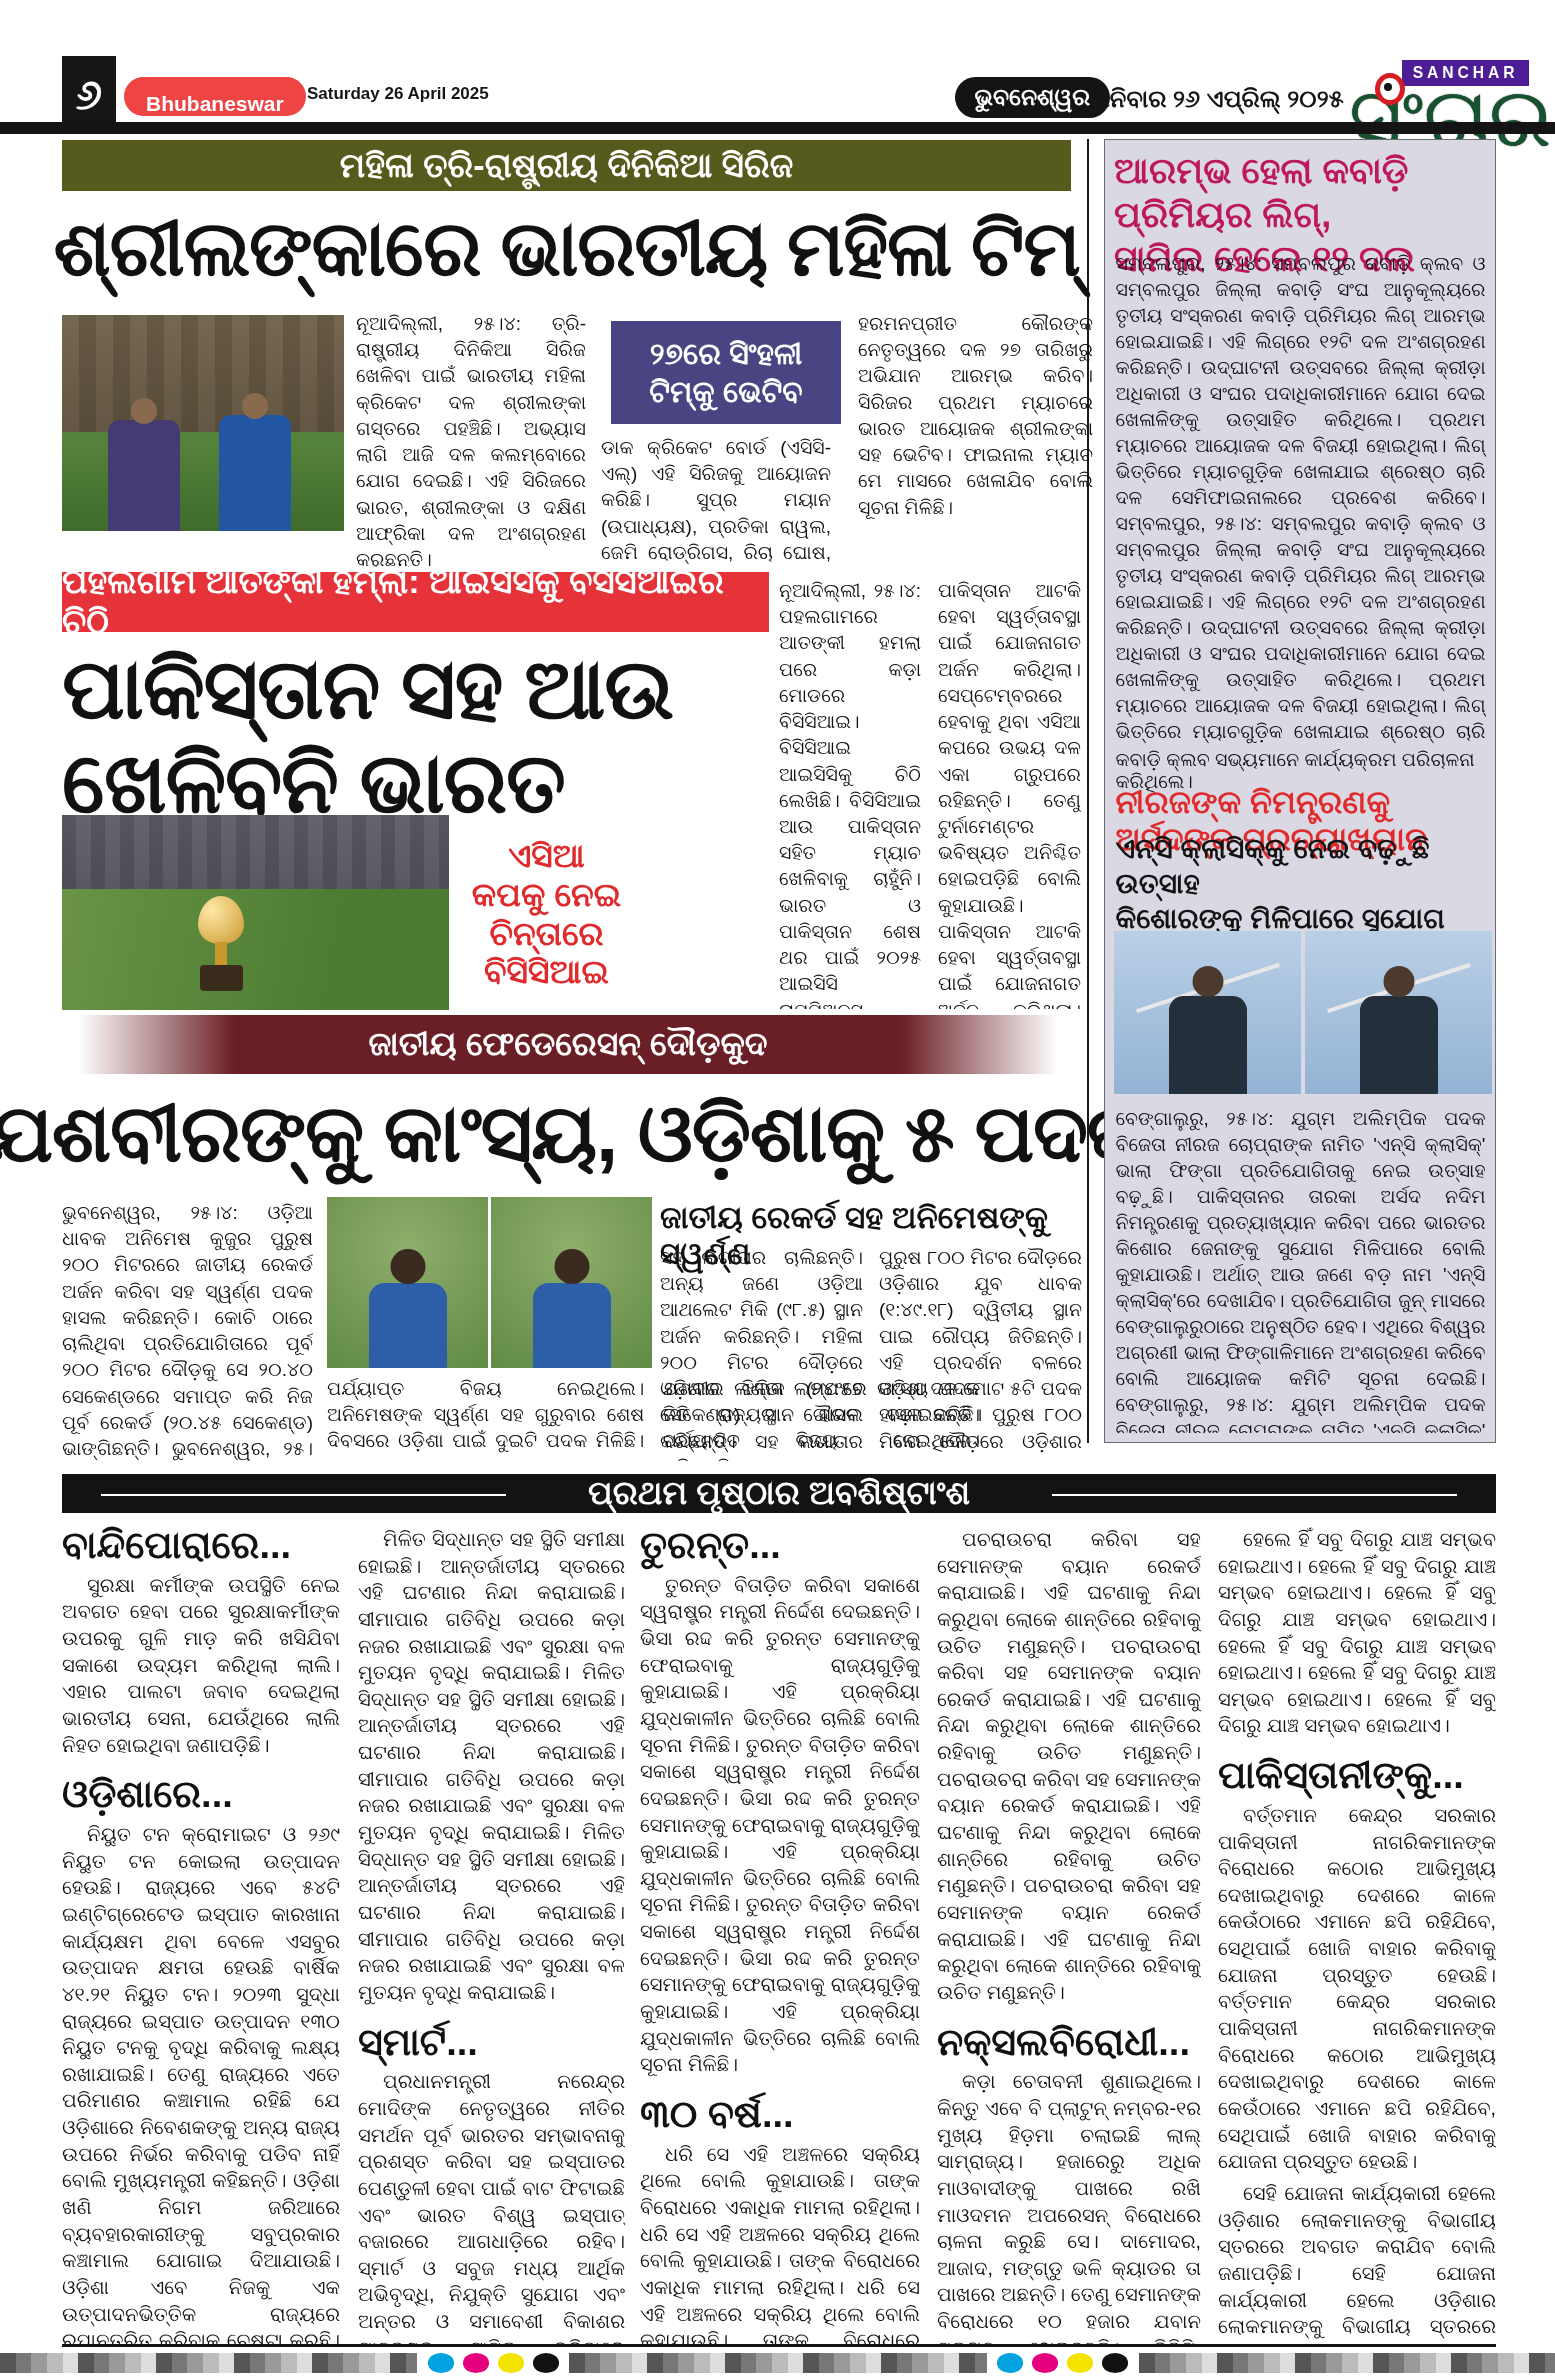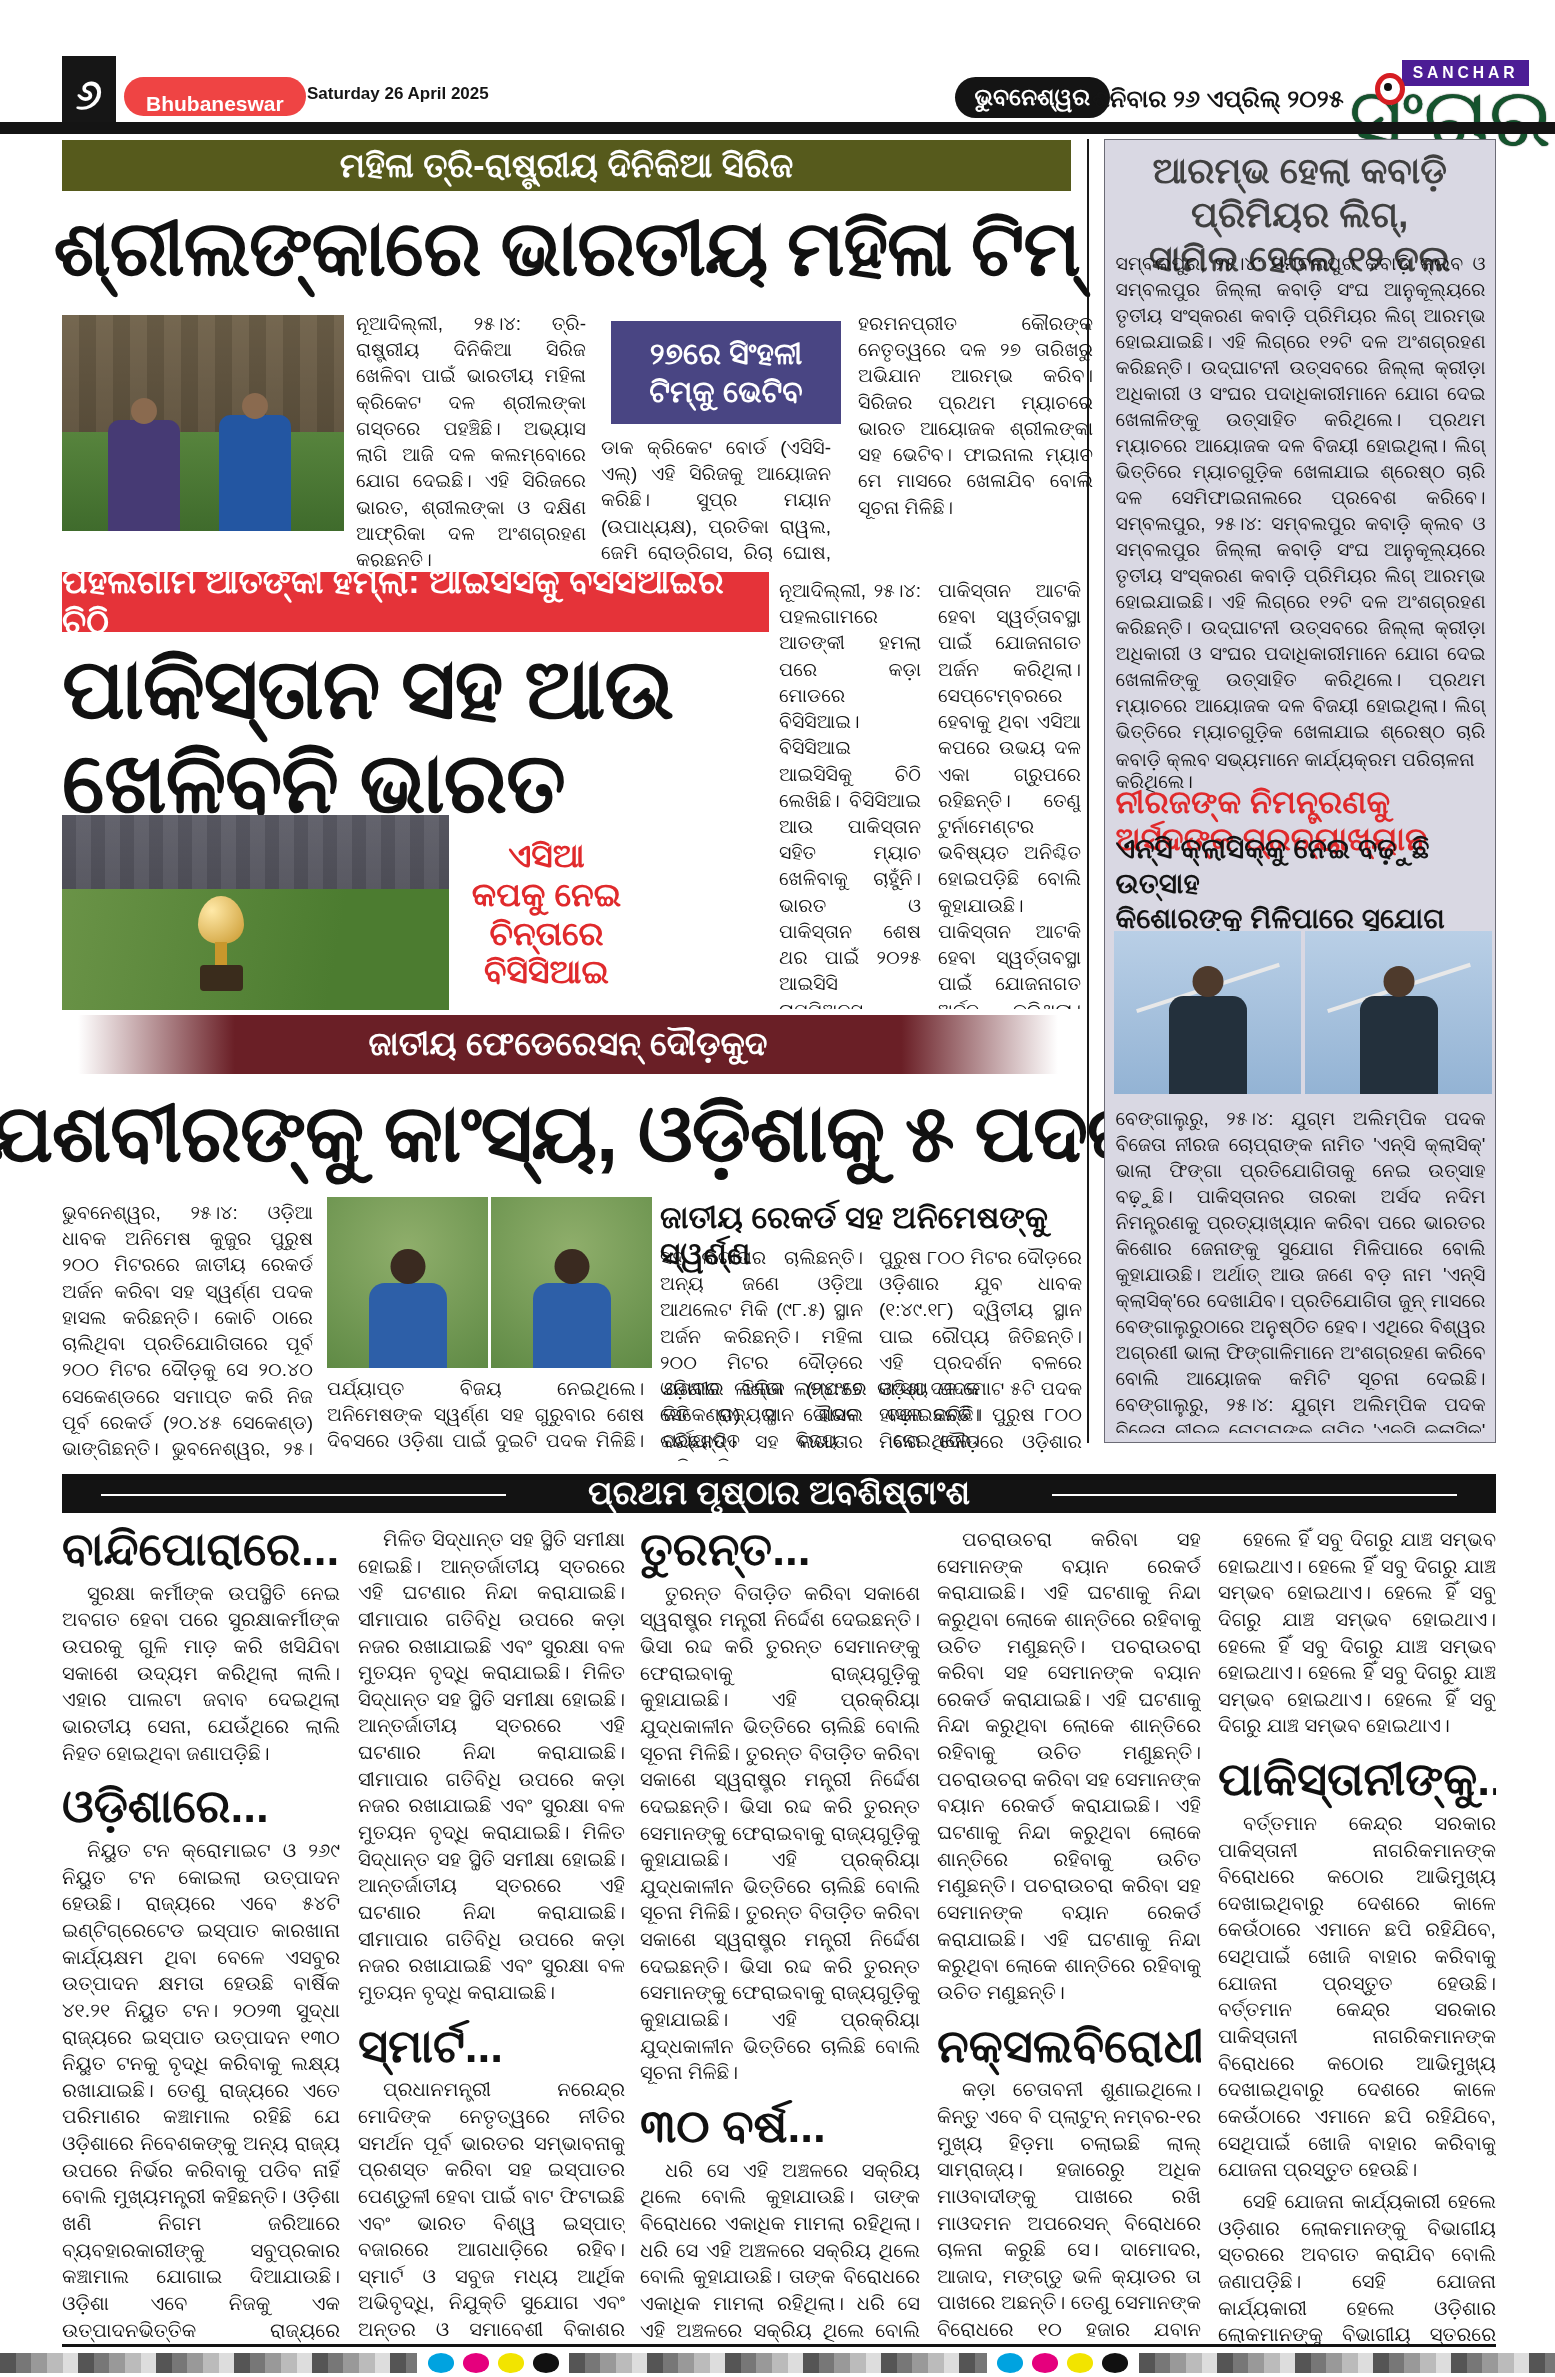--- a/index.html
+++ b/index.html
@@ -88,21 +88,21 @@
     width:35px;height:35px;border-radius:50%;background:#3a2a20;}
   .a3-left{left:62px;top:1200px;width:251px;height:261px;font-size:19px;line-height:1.38;text-align:justify;overflow:hidden;}
   .a3-r1{left:660px;top:1245px;width:203px;height:216px;}
   .a3-r2{left:879px;top:1245px;width:203px;height:216px;}
   .a3-col{font-size:19px;line-height:1.38;text-align:justify;overflow:hidden;position:absolute;}
   .a3-bottom{left:327px;top:1376px;width:653px;height:85px;column-count:2;column-gap:18.3px;
     font-size:19px;line-height:1.38;text-align:justify;overflow:hidden;}
 
   
   .right-panel{left:1104px;top:139px;width:392px;height:1304px;background:#d9d8e3;border:1.3px solid #6b6b75;box-sizing:border-box;}
-  .kb-headline{position:absolute;left:9.1px;top:9.1px;width:371px;font-size:36px;font-weight:900;line-height:1.22;color:#404040;text-align:center;}
+  .kb-headline{position:absolute;left:9.1px;top:9.1px;width:371px;font-size:36px;font-weight:900;line-height:1.22;color:#be185d;}
   .kb-body{position:absolute;left:10.5px;top:111px;width:370px;height:497px;font-size:19px;line-height:1.37;
     text-align:justify;overflow:hidden;}
   .kb-close{position:absolute;left:10.5px;top:609px;width:370px;font-size:19px;}
   .nc-red{position:absolute;left:10.5px;top:644px;width:370px;font-size:32px;font-weight:900;color:#e02a2c;}
   .nc-headline{position:absolute;left:10.5px;top:691px;width:370px;font-size:28px;font-weight:900;line-height:1.25;color:#131313;}
   .jav-photo{position:absolute;top:791px;width:187px;height:163px;background:linear-gradient(#b9cfe6,#93b3d4);overflow:hidden;}
   .jav1{left:9.1px;} .jav2{left:200px;}
   .jav-fig{position:absolute;left:50%;bottom:0;transform:translateX(-50%);width:78px;height:98px;
     background:#23303c;border-radius:14.4px 14.4px 0 0;}
   .jav-fig:before{content:"";position:absolute;left:50%;top:-30px;transform:translateX(-50%);
@@ -116,21 +116,21 @@
     display:flex;align-items:center;justify-content:center;font-size:33px;font-weight:bold;}
   .cont-bar .line{position:absolute;top:50%;height:2px;background:#fff;}
   .line-l{left:39px;width:405px;}
   .line-r{right:39px;width:405px;}
   .cont-col{top:1526px;height:818px;font-size:19.6px;line-height:1.36;text-align:justify;overflow:hidden;}
   .cc1{left:62px;width:278px;}
   .cc2{left:358px;width:267px;}
   .cc3{left:640px;width:280px;}
   .cc4{left:937px;width:264px;}
   .cc5{left:1218px;width:278px;}
-  .cont-col h4{margin:17px 0 7.8px 0;font-size:46px;font-weight:900;line-height:1;}
+  .cont-col h4{margin:17px 0 7.8px 0;font-size:38px;font-weight:900;line-height:1;}
   .cont-col h4.first{margin-top:0;}
   .cont-col p{margin:0 0 5.2px 0;text-indent:25px;}
 
   
   .bot-rule{left:62px;top:2344px;width:1434px;height:2.6px;background:#131313;}
   .regstrip{left:0;top:2352px;width:1556px;height:22px;display:flex;align-items:center;}
   .reg-gray{height:19.6px;flex:1;background:repeating-linear-gradient(90deg,#555 0 15.7px,#777 15.7px 31px,#999 31px 47px,#bbb 47px 63px,#ddd 63px 78px);}
   .reg-dots{display:flex;gap:9.1px;padding:0 10.5px;}
   .dot{width:26px;height:19.6px;border-radius:50%;}
   .d-c{background:#00a3e0;} .d-m{background:#e5007d;} .d-y{background:#f2e400;} .d-k{background:#111;}

